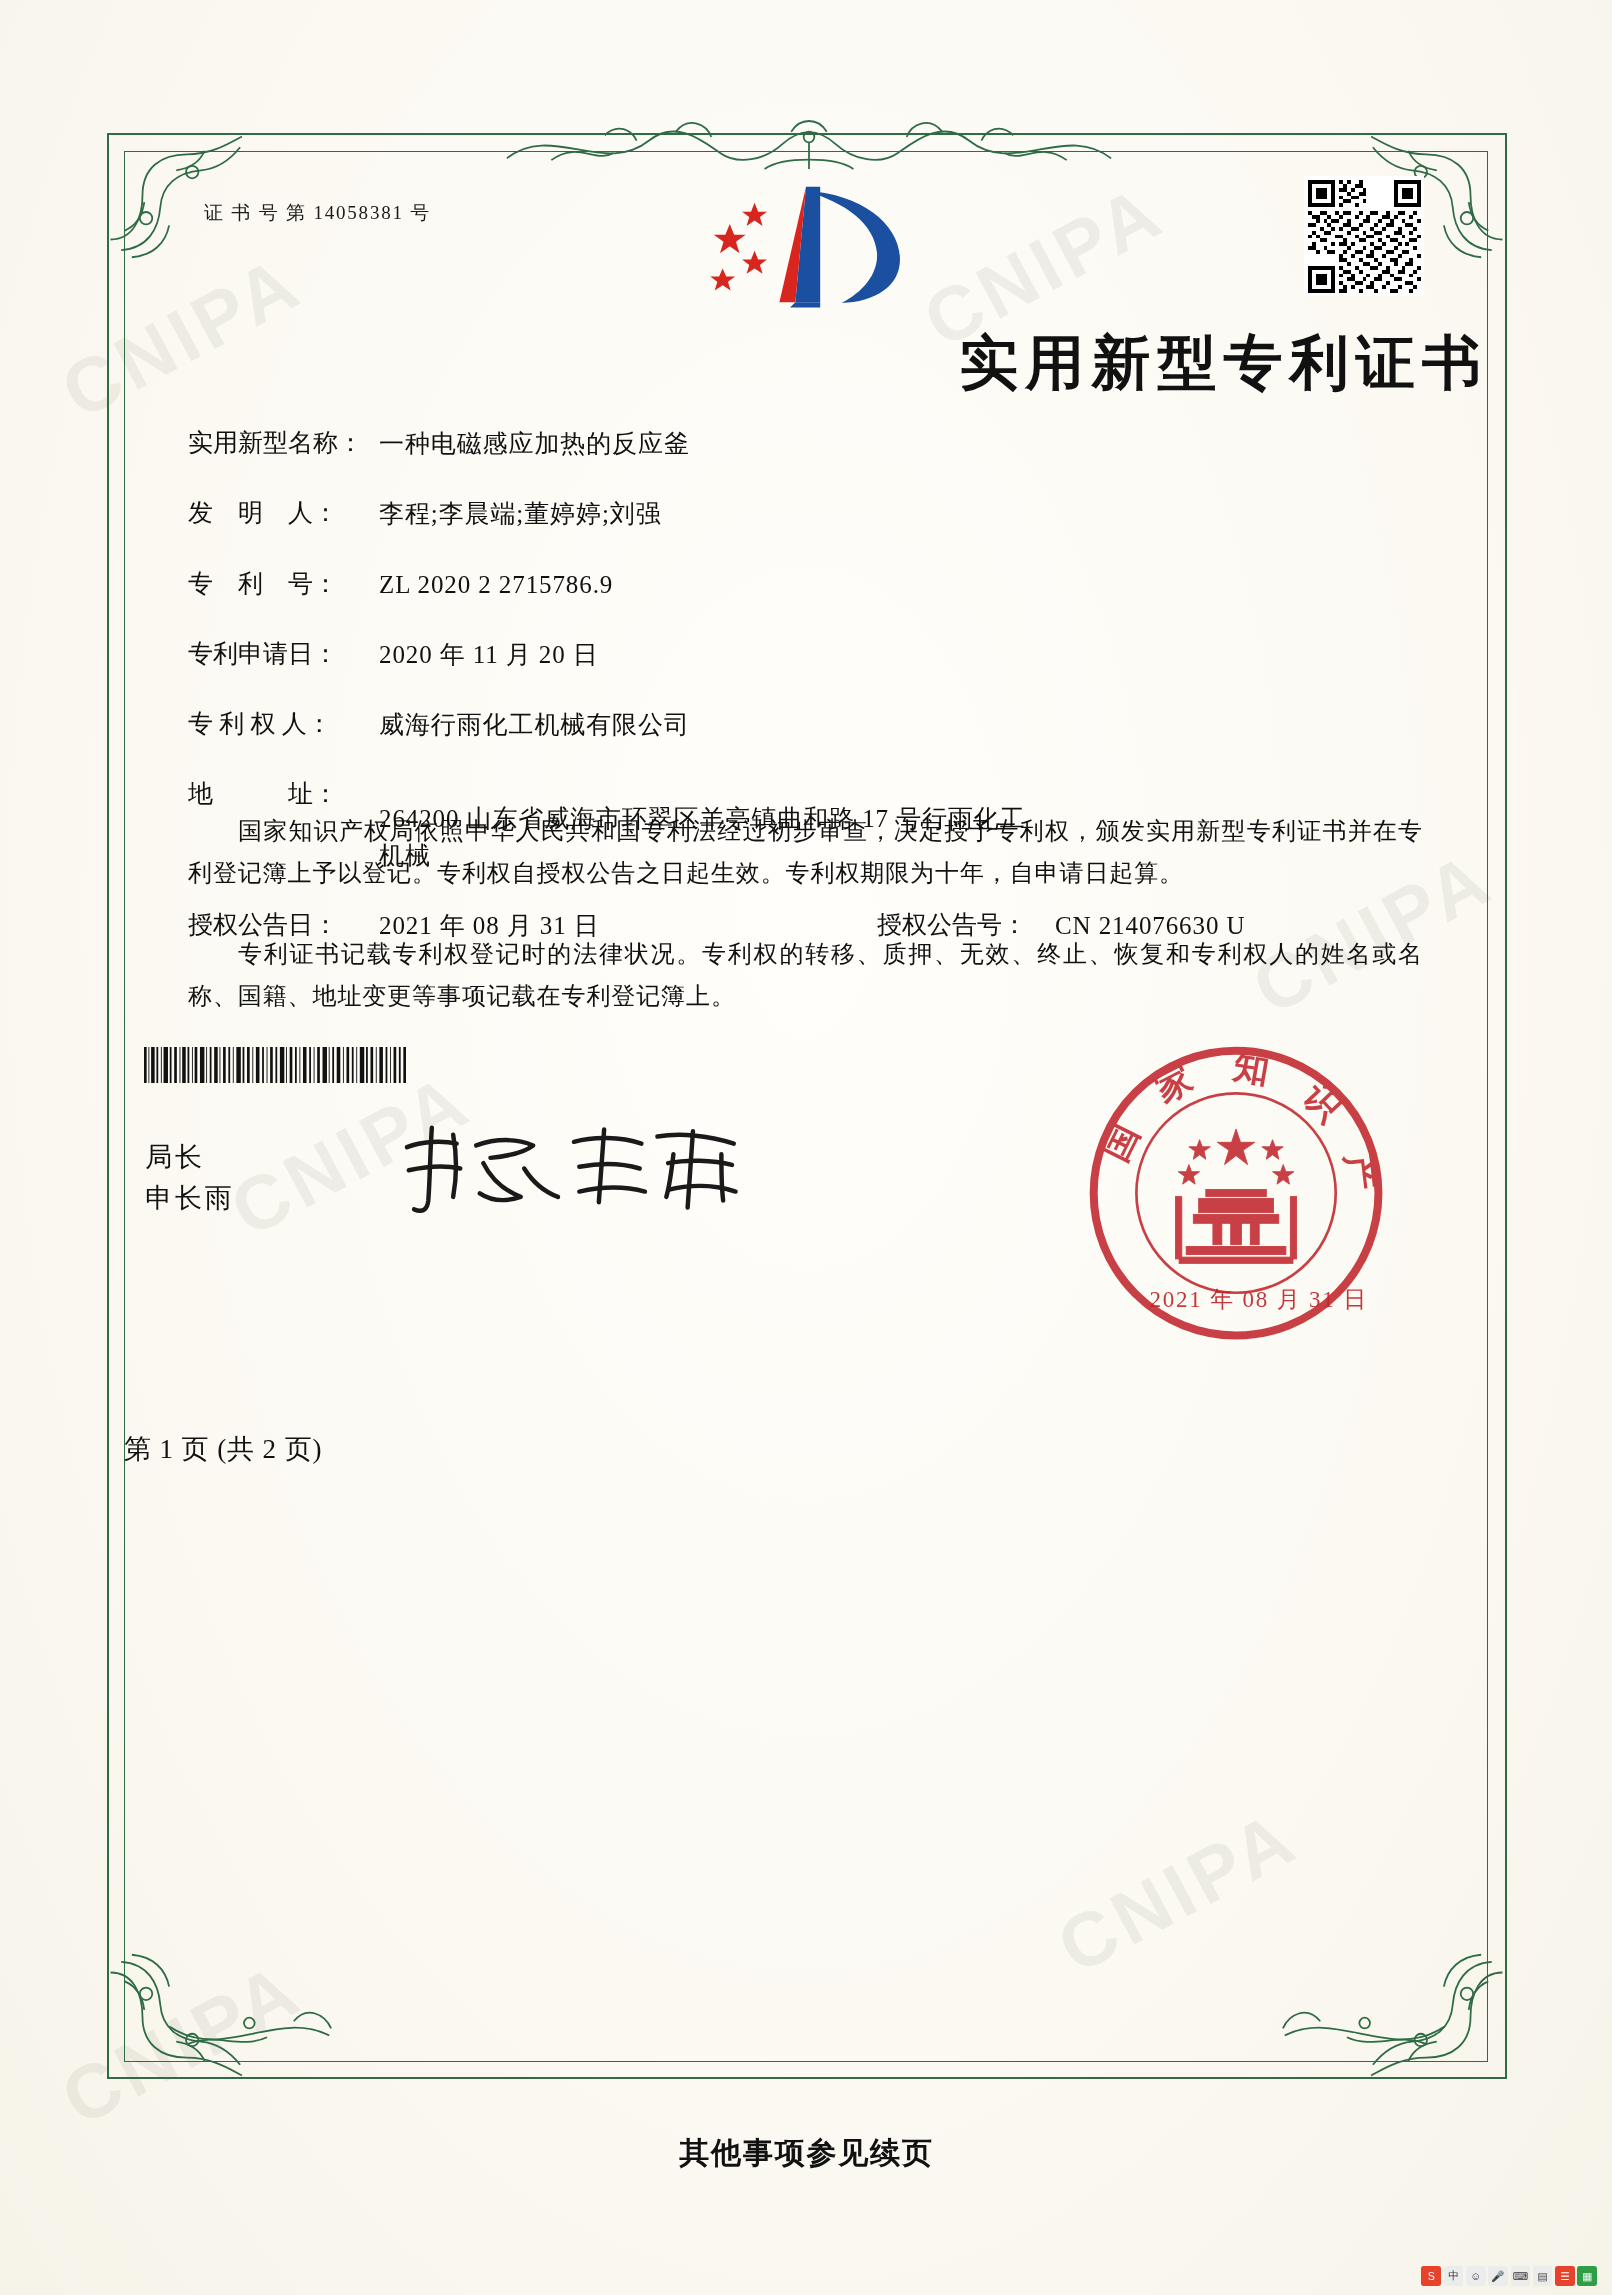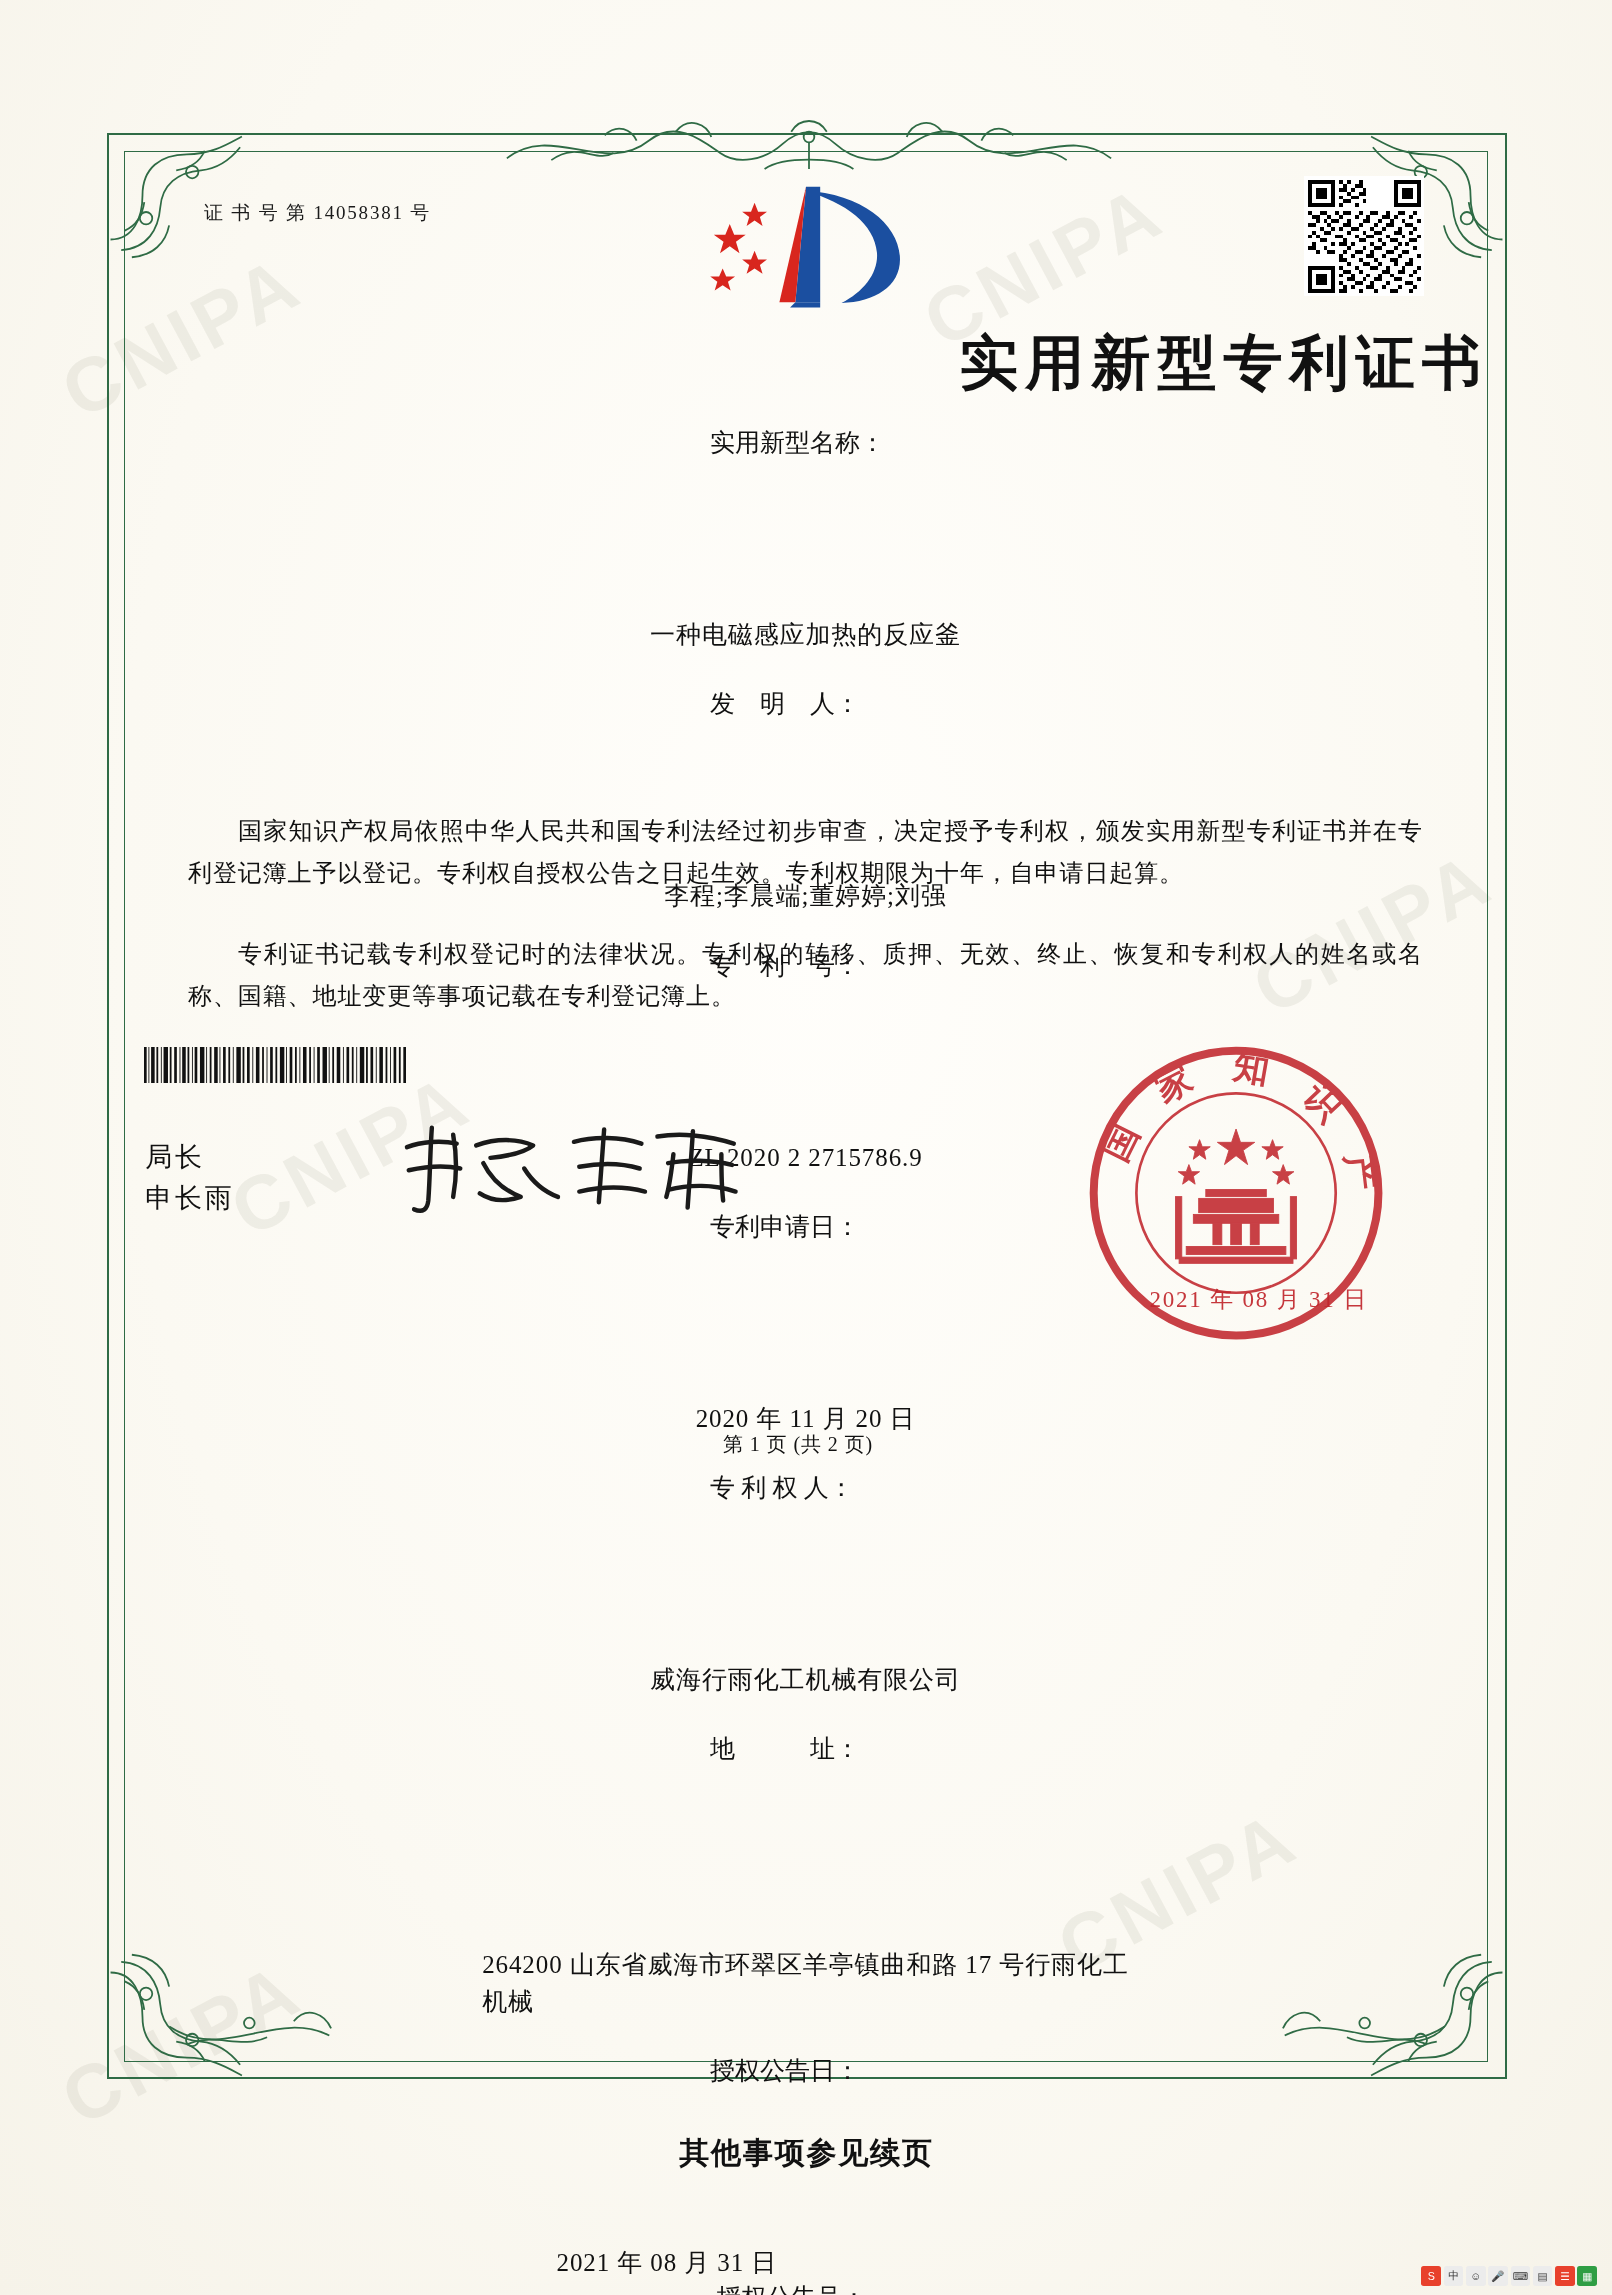--- a/index.html
+++ b/index.html
@@ -94,25 +94,24 @@
     font-family: "DejaVu Serif", serif;
   }
 
   .fields {
     position: absolute;
     left: 64px; top: 275px;
     width: 1235px;
   }
   .field {
     display: flex;
-    align-items: center;
+    align-items: flex-start;
     margin-bottom: 34px;
     font-size: 25px;
     color: #111;
-    flex-direction: column;
   }
   .f-label {
     width: 191px;
     flex: 0 0 191px;
     letter-spacing: 0px;
     white-space: pre;
   }
   .f-value {
     flex: 1;
     letter-spacing: 0.9px;
@@ -169,22 +168,22 @@
     font-size: 23px;
     color: #c1272d;
     letter-spacing: 1.8px;
     opacity: 0.92;
   }
 
   .page-no {
     position: absolute;
     left: 0; right: 16px;
     top: 1280px;
-    text-align: center;
-    font-size: 20px;
+    text-align: left;
+    font-size: 27px;
     color: #111;
     letter-spacing: 0.9px;
   }
 
   .footnote {
     position: absolute;
     left: 0; right: 0;
     top: 2133px;
     text-align: center;
     font-size: 30px;

